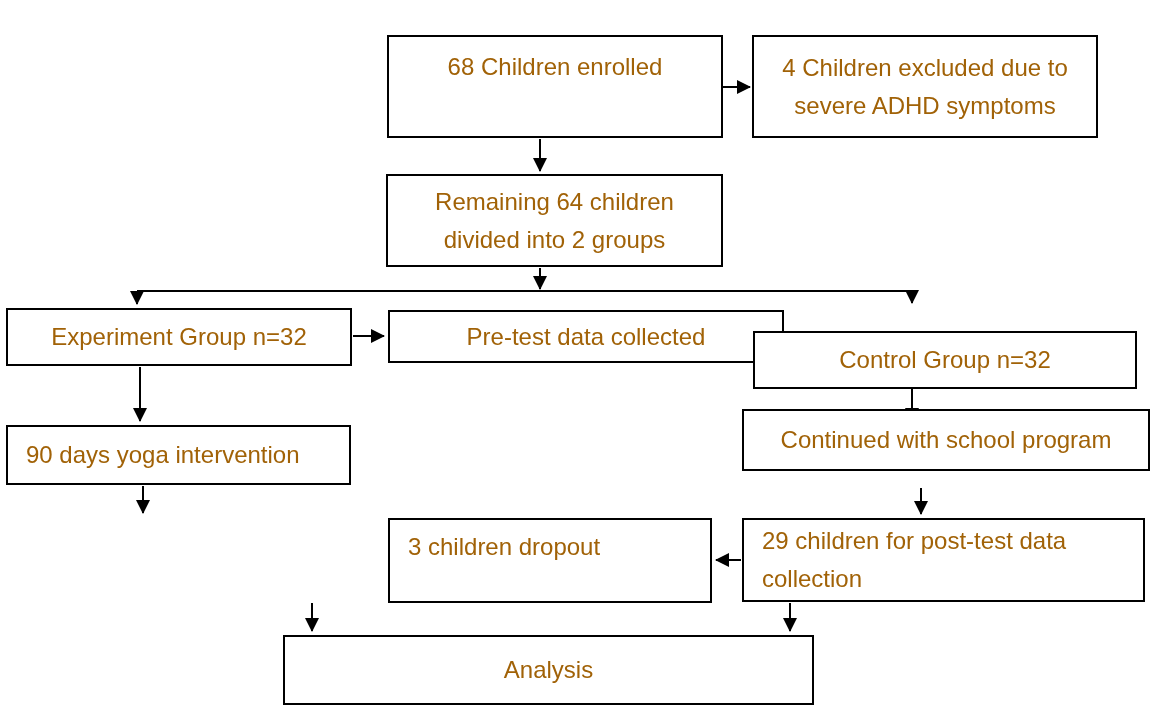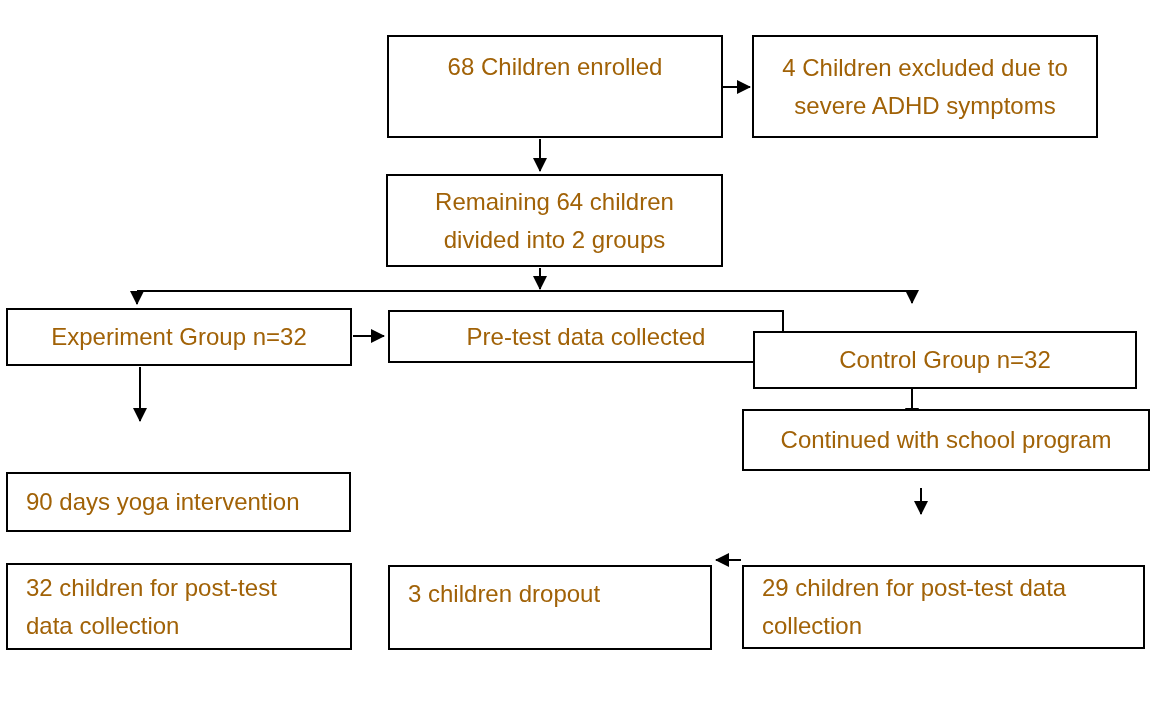--- a/index.html
+++ b/index.html
@@ -36,21 +36,21 @@
   }
   .node span {
     display: block;
     white-space: nowrap;
   }
   .v-center { justify-content: center; }
   .v-top    { justify-content: flex-start; }
   .h-center { align-items: center; text-align: center; }
   .h-left   { align-items: flex-start; text-align: left; }
   .two-line span { line-height: 38px; }
-  .pad-left { padding-left: 18px; margin-top: 47px; }
+  .pad-left { padding-left: 18px; }
   .pad-top-a { padding-top: 16px; }
   .pad-top-j { padding-top: 13px; }
 </style>
 </head>
 <body>
 
 <div class="canvas">
 
   <svg class="edges" viewBox="0 0 1153 714" xmlns="http://www.w3.org/2000/svg">
     <defs>
@@ -102,28 +102,27 @@
   </div>
 
   <div class="node v-center h-left pad-left" style="left:6px; top:425px; width:345px; height:60px;">
     <span>90 days yoga intervention</span>
   </div>
 
   <div class="node v-center h-center" style="left:742px; top:409px; width:408px; height:62px;">
     <span>Continued with school program</span>
   </div>
 
-  <div class="node v-center h-left two-line pad-left" style="left:6px; top:516px; width:346px; height:87px;">
-    <span>32 children for post-test</span>
-    <span>data collection</span>
-  </div>
 
   <div class="node v-top h-left pad-left pad-top-j" style="left:388px; top:518px; width:324px; height:85px;">
     <span>3 children dropout</span>
   </div>
 
   <div class="node v-center h-left two-line pad-left" style="left:742px; top:518px; width:403px; height:84px;">
     <span>29 children for post-test data</span>
     <span>collection</span>
   </div>
 
+  <div class="node v-center h-center" style="left:283px; top:635px; width:531px; height:70px;">
+    <span>Analysis</span>
+  </div>
 
 </div>
 
 </body></html>

